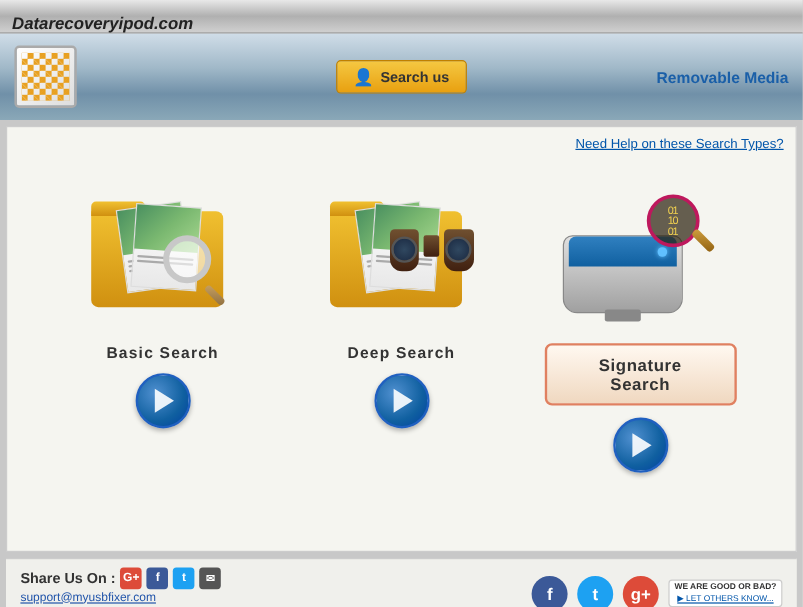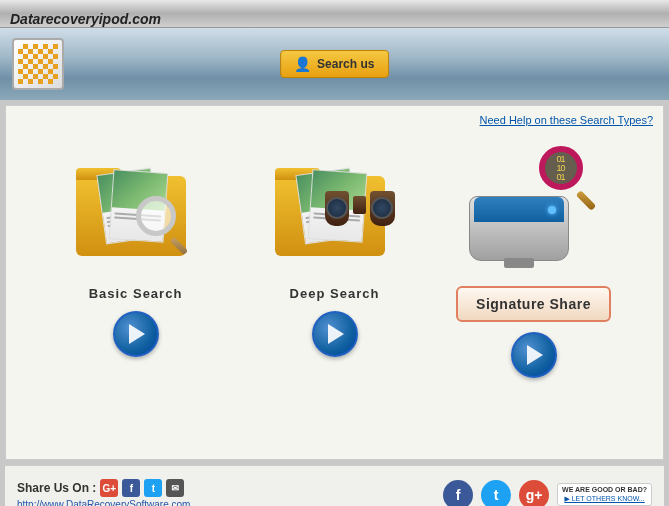--- a/index.html
+++ b/index.html
@@ -320,24 +320,24 @@
       position: absolute;
       top: 0;
       right: 0;
       width: 60px;
       height: 60px;
     }
     .sig-mag-glass {
       width: 44px;
       height: 44px;
       border-radius: 50%;
-      border: 6px solid #be185d;
+      border: 3px solid #be185d;
       background: rgba(40,30,10,0.7);
       position: absolute;
-      top: 0;
+      top: 16px;
       left: 0;
       display: flex;
       align-items: center;
       justify-content: center;
       font-size: 8px;
       color: #f0d050;
       overflow: hidden;
     }
     .sig-mag-handle {
       position: absolute;
@@ -499,20 +499,21 @@
   <div class="logo-icon">
     <div class="logo-checkerboard"></div>
   </div>
 
   <button class="contact-btn">
     <span class="contact-icon">👤</span>
     <span>Search us</span>
   </button>
 
   <div class="ddr-logo">
+    <div class="ddr-subtitle">Removable Media</div>
   </div>
 </div>
 
 <div class="main-content">
   <span class="help-link">Need Help on these Search Types?</span>
 
   <div class="search-grid">
 
     <div class="search-option">
       <div class="search-icon-area">
@@ -591,38 +592,39 @@
             <div class="drive-connector"></div>
           </div>
           <div class="sig-magnifier">
             <div class="sig-mag-glass">
               <span style="font-size:9px; letter-spacing:-1px; color:#f0d050; line-height:1;">01<br>10<br>01</span>
             </div>
             <div class="sig-mag-handle"></div>
           </div>
         </div>
       </div>
-      <button class="sig-btn">Signature Share</button>
+      <button class="sig-btn">Signature Search</button>
       <div class="play-btn">
         <div class="play-triangle"></div>
       </div>
     </div>
 
   </div>
 </div>
 
 <div class="footer">
   <div class="footer-left">
     <div class="share-row">
       <span class="share-text">Share Us On :</span>
       <div class="social-icon social-g">G+</div>
       <div class="social-icon social-f">f</div>
       <div class="social-icon social-t">t</div>
       <div class="social-icon social-email">✉</div>
     </div>
+    <a class="footer-link">support@myusbfixer.com</a>
     <a class="footer-link">http://www.DataRecoverySoftware.com</a>
   </div>
   <div class="footer-right">
     <div class="social-badge badge-f">f</div>
     <div class="social-badge badge-t">t</div>
     <div class="social-badge badge-g">g+</div>
     <div class="rating-badge">
       <span class="rating-top">WE ARE GOOD OR BAD?</span>
       <span class="rating-bottom">▶ LET OTHERS KNOW...</span>
     </div>

